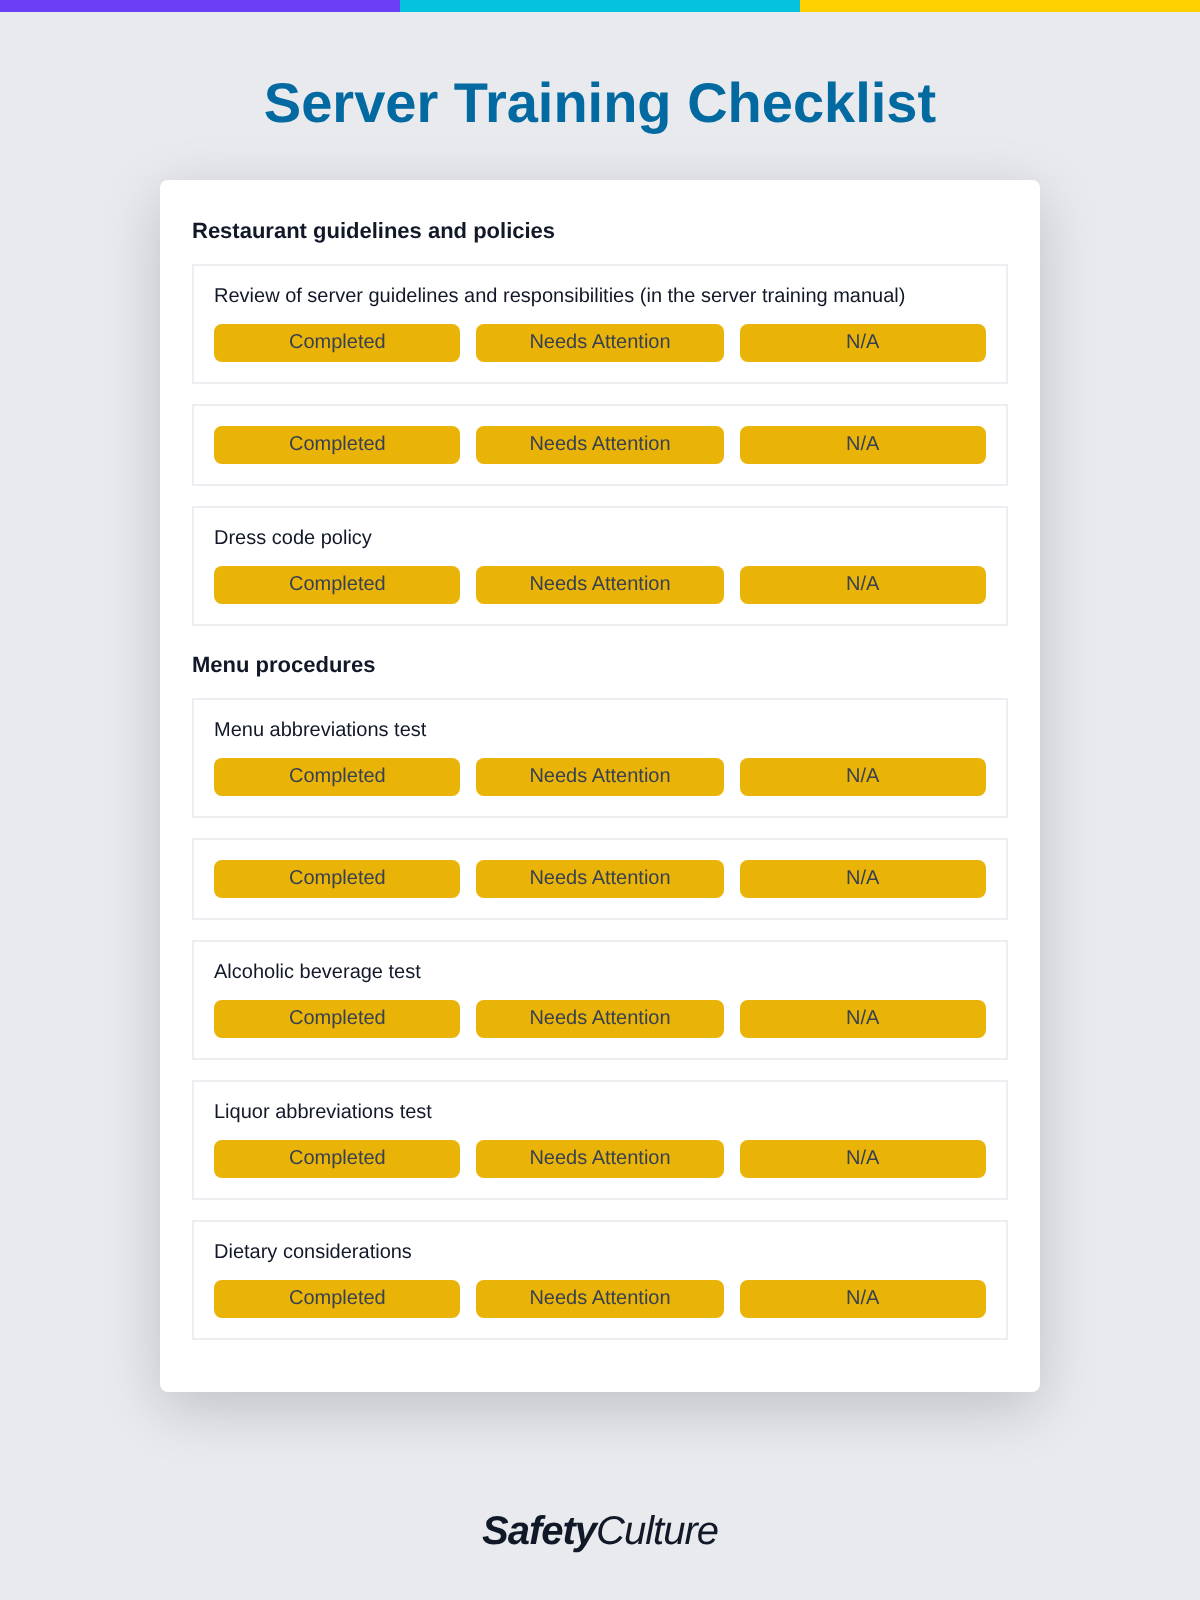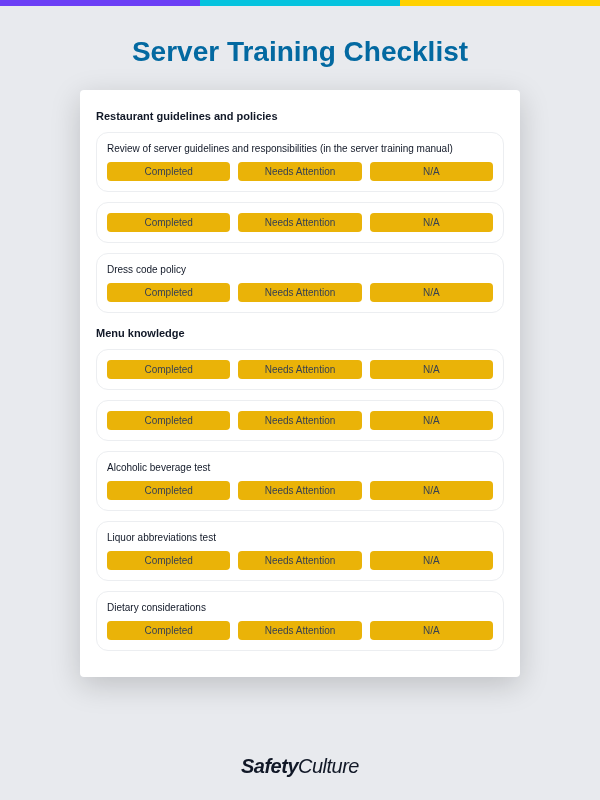--- a/index.html
+++ b/index.html
@@ -38,21 +38,21 @@
 .section-title {
   font-size: 11px;
   font-weight: 700;
   color: #111827;
   margin-bottom: 10px;
   margin-top: 2px;
 }
 .section-title.mt { margin-top: 14px; }
 .item {
   border: 1px solid #eceef1;
-  border-radius: 12px;
+  border-radius: 0;
   padding: 10px 10px 10px 10px;
   margin-bottom: 10px;
 }
 .item-label {
   font-size: 10px;
   color: #111827;
   margin-bottom: 8px;
   font-weight: 400;
 }
 .options {
@@ -116,23 +116,24 @@
 
   <div class="item">
     <div class="item-label">Dress code policy</div>
     <div class="options">
       <div class="option">Completed</div>
       <div class="option">Needs Attention</div>
       <div class="option">N/A</div>
     </div>
   </div>
 
-  <div class="section-title mt">Menu knowledge</div>
+  <div class="section-title mt">Menu procedures</div>
 
   <div class="item">
+    <div class="item-label">Menu abbreviations test</div>
     <div class="options">
       <div class="option">Completed</div>
       <div class="option">Needs Attention</div>
       <div class="option">N/A</div>
     </div>
   </div>
 
   <div class="item">
     <div class="options">
       <div class="option">Completed</div>

